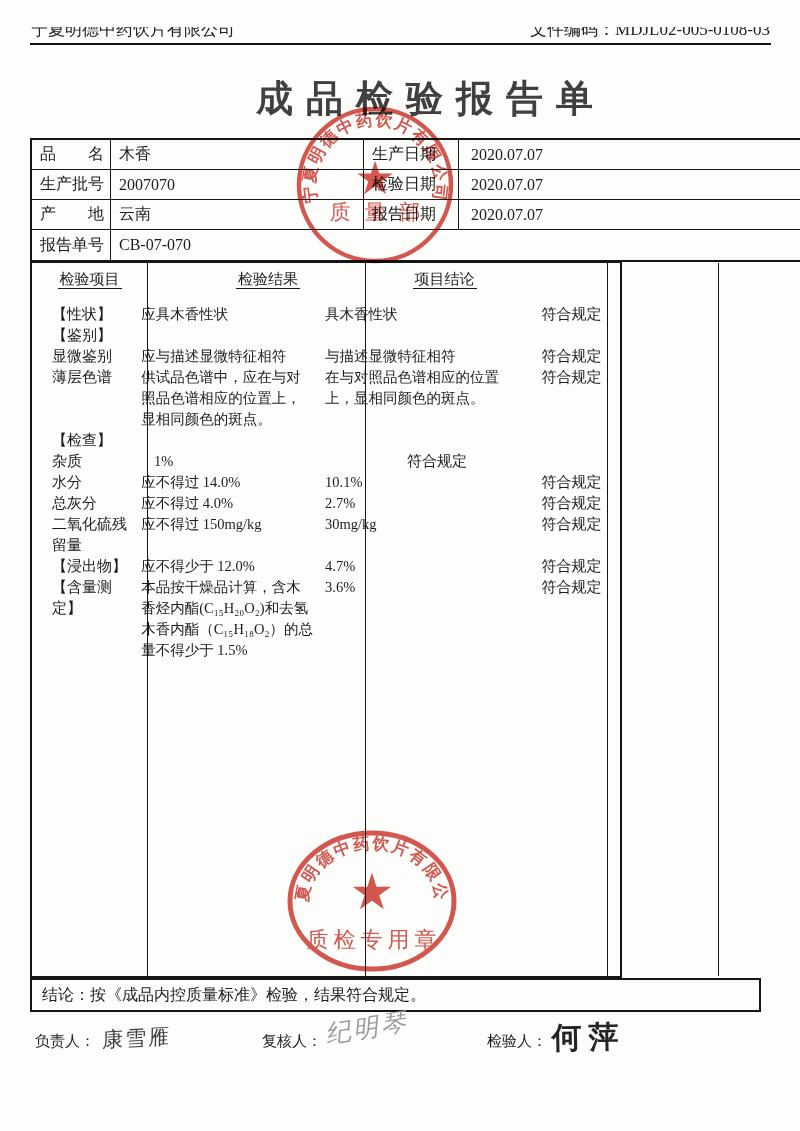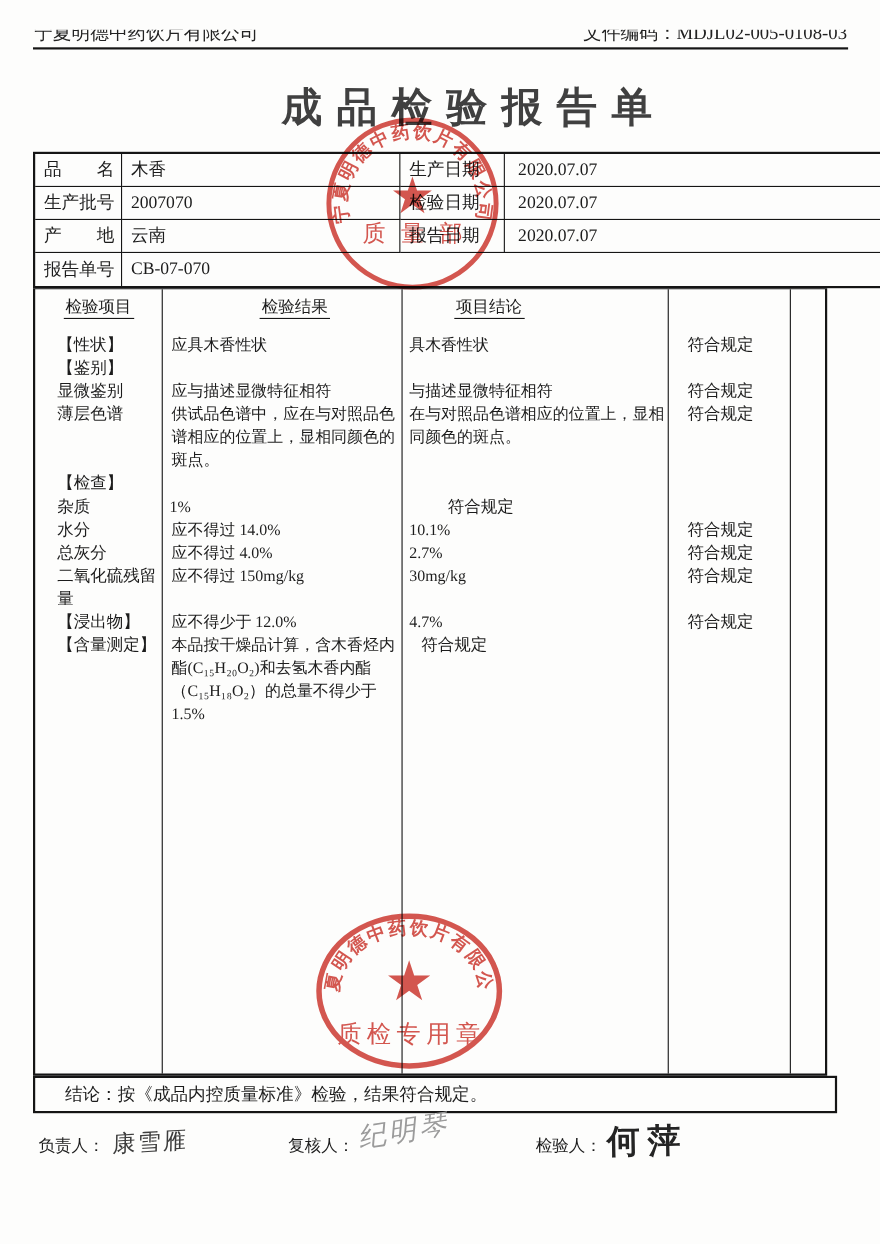--- a/index.html
+++ b/index.html
@@ -19,38 +19,38 @@
               border:2px solid #151515;display:grid;grid-template-columns:79px 253px 95px 1fr;
               grid-auto-rows:30px;font-size:16px;}
   .info-table .cell{display:flex;align-items:center;padding:0 8px;box-sizing:border-box;
                     border-right:1px solid #151515;border-bottom:1px solid #151515;white-space:nowrap;}
   .info-table .cell.val2{padding-left:12px;}
   .info-table .cell.no-r{border-right:none;}
   .info-table .cell.no-b{border-bottom:none;}
   .info-table .cell.span3{grid-column:2/5;}
 
   
-  .insp-table{position:absolute;left:30px;top:262px;width:722px;height:716px;box-sizing:border-box;
+  .insp-table{position:absolute;left:30px;top:262px;width:592px;height:716px;box-sizing:border-box;
               border:2px solid #151515;border-top:1px solid #151515;font-size:15px;}
   .insp-head{display:flex;height:33px;align-items:center;text-align:center;}
   .insp-head .h1{width:115px;} .insp-head .h2{width:218px;} .insp-head .h3{width:242px;} .insp-head .h4{width:111px;}
   .insp-head span{border-bottom:1px solid #151515;padding:0 2px 1px 2px;}
   .insp-body{position:absolute;left:0;top:33px;width:100%;line-height:21px;padding-top:8px;}
   .insp-row{display:flex;}
   .insp-row > div{min-height:21px;box-sizing:border-box;}
   .insp-row .ci{width:115px;padding-left:20px;}
   .insp-row .cs{width:218px;padding:0 4px 0 9px;font-size:14.5px;}
   .insp-row .cr{width:242px;padding:0 2px 0 7px;font-size:14.5px;}
   .insp-row .cc{width:111px;padding-left:18px;}
   .vl{position:absolute;top:0;bottom:0;width:1px;background:#151515;}
   .vl.v1{left:115px;} .vl.v2{left:333px;} .vl.v3{left:575px;} .vl.v4{left:686px;}
 
   
   .concl{position:absolute;left:30px;top:978px;width:731px;height:34px;box-sizing:border-box;
-         border:2px solid #151515;display:flex;align-items:center;padding-left:27px;font-size:16px;}
+         border:2px solid #151515;display:flex;align-items:center;padding-left:10px;font-size:16px;}
 
   
   .footer{position:absolute;left:30px;top:1020px;width:731px;height:70px;font-size:15px;}
   .footer .lbl{position:absolute;top:12px;}
   .f-owner{left:5px;} .f-reviewer{left:232px;} .f-inspector{left:457px;}
   .sig{position:absolute;display:inline-block;white-space:nowrap;transform-origin:left bottom;}
   .sig-owner{left:72px;top:6px;font-size:21px;color:#3d3d3d;letter-spacing:2px;transform:rotate(-3deg) skewX(-4deg);}
   .sig-reviewer{left:296px;top:-2px;font-size:25px;color:#9b9b9b;letter-spacing:3px;transform:rotate(-9deg) skewX(-14deg);}
   .sig-inspector{left:522px;top:-2px;font-size:30px;color:#242424;letter-spacing:7px;font-weight:bold;transform:rotate(-1deg);}
 
@@ -158,20 +158,21 @@
         </div>
         <div class="insp-row">
           <div class="ci">【浸出物】</div>
           <div class="cs">应不得少于 12.0%</div>
           <div class="cr">4.7%</div>
           <div class="cc">符合规定</div>
         </div>
         <div class="insp-row">
           <div class="ci">【含量测定】</div>
           <div class="cs">本品按干燥品计算，含木香烃内酯(C₁₅H₂₀O₂)和去氢木香内酯（C₁₅H₁₈O₂）的总量不得少于 1.5%</div>
+          <div class="cr">3.6%</div>
           <div class="cc">符合规定</div>
         </div>
       </div>
     <i class="vl v1"></i>
     <i class="vl v2"></i>
     <i class="vl v3"></i>
     <i class="vl v4"></i>
   </div>
 
   <div class="concl">

